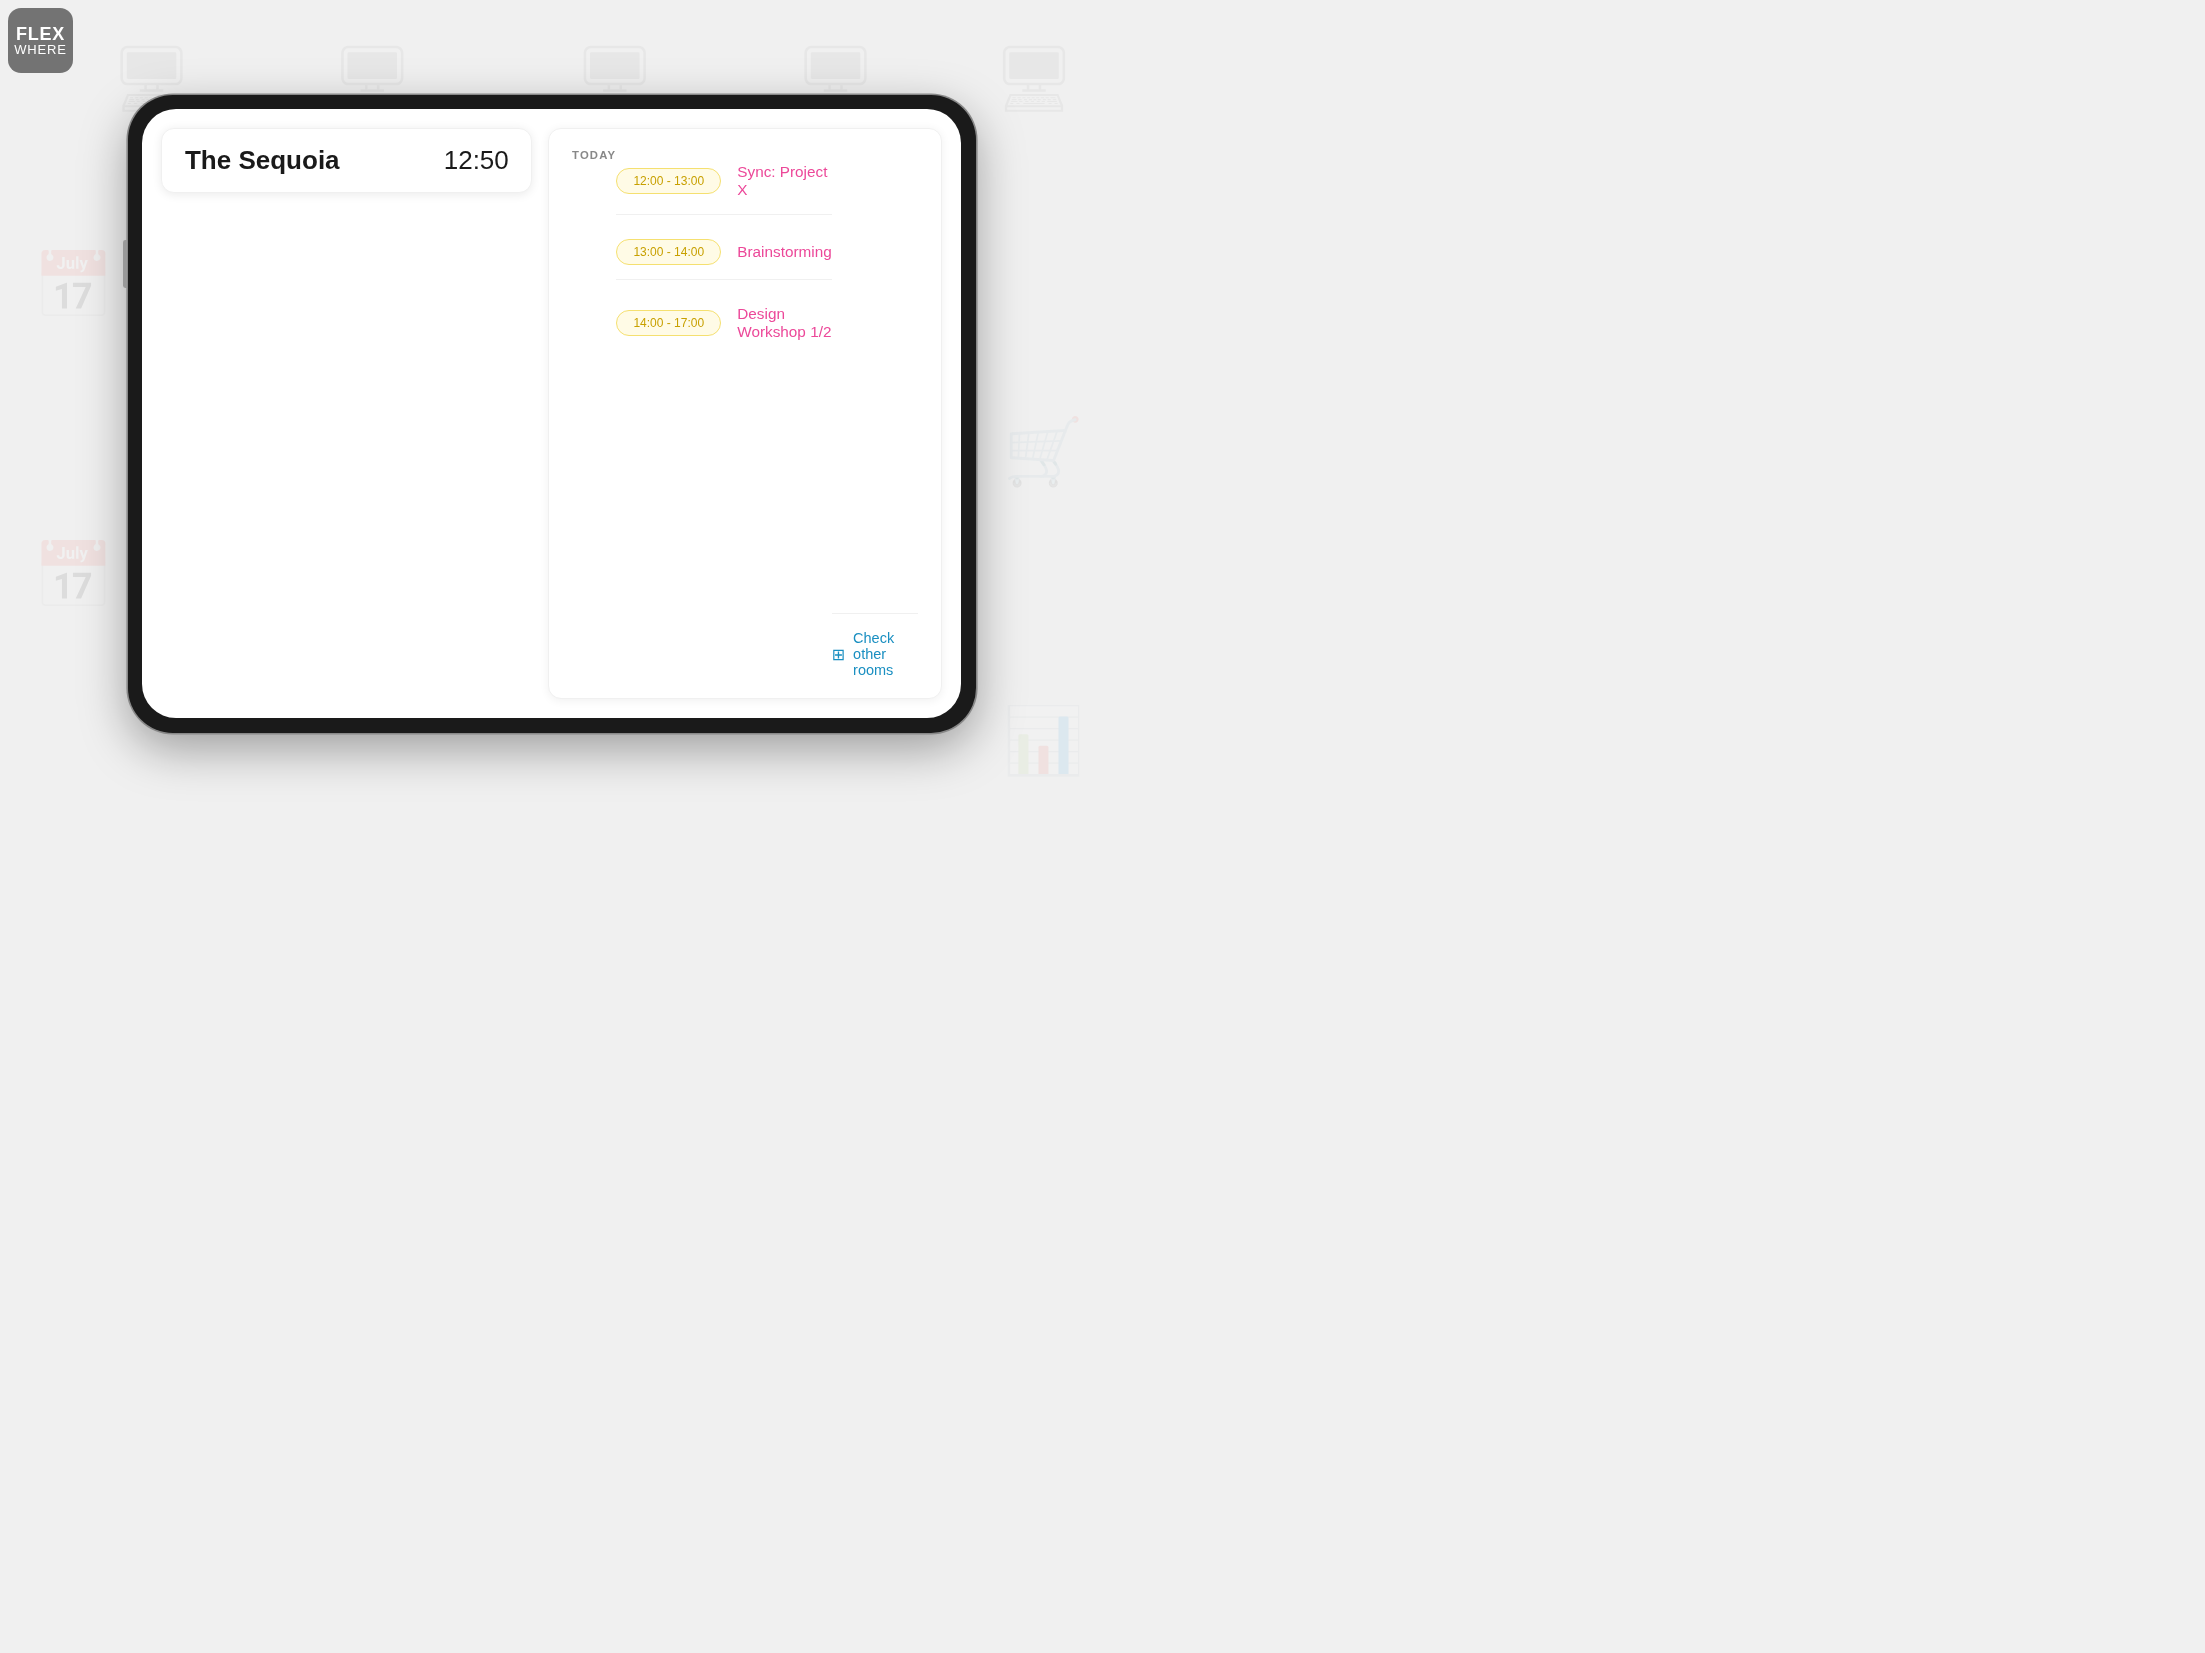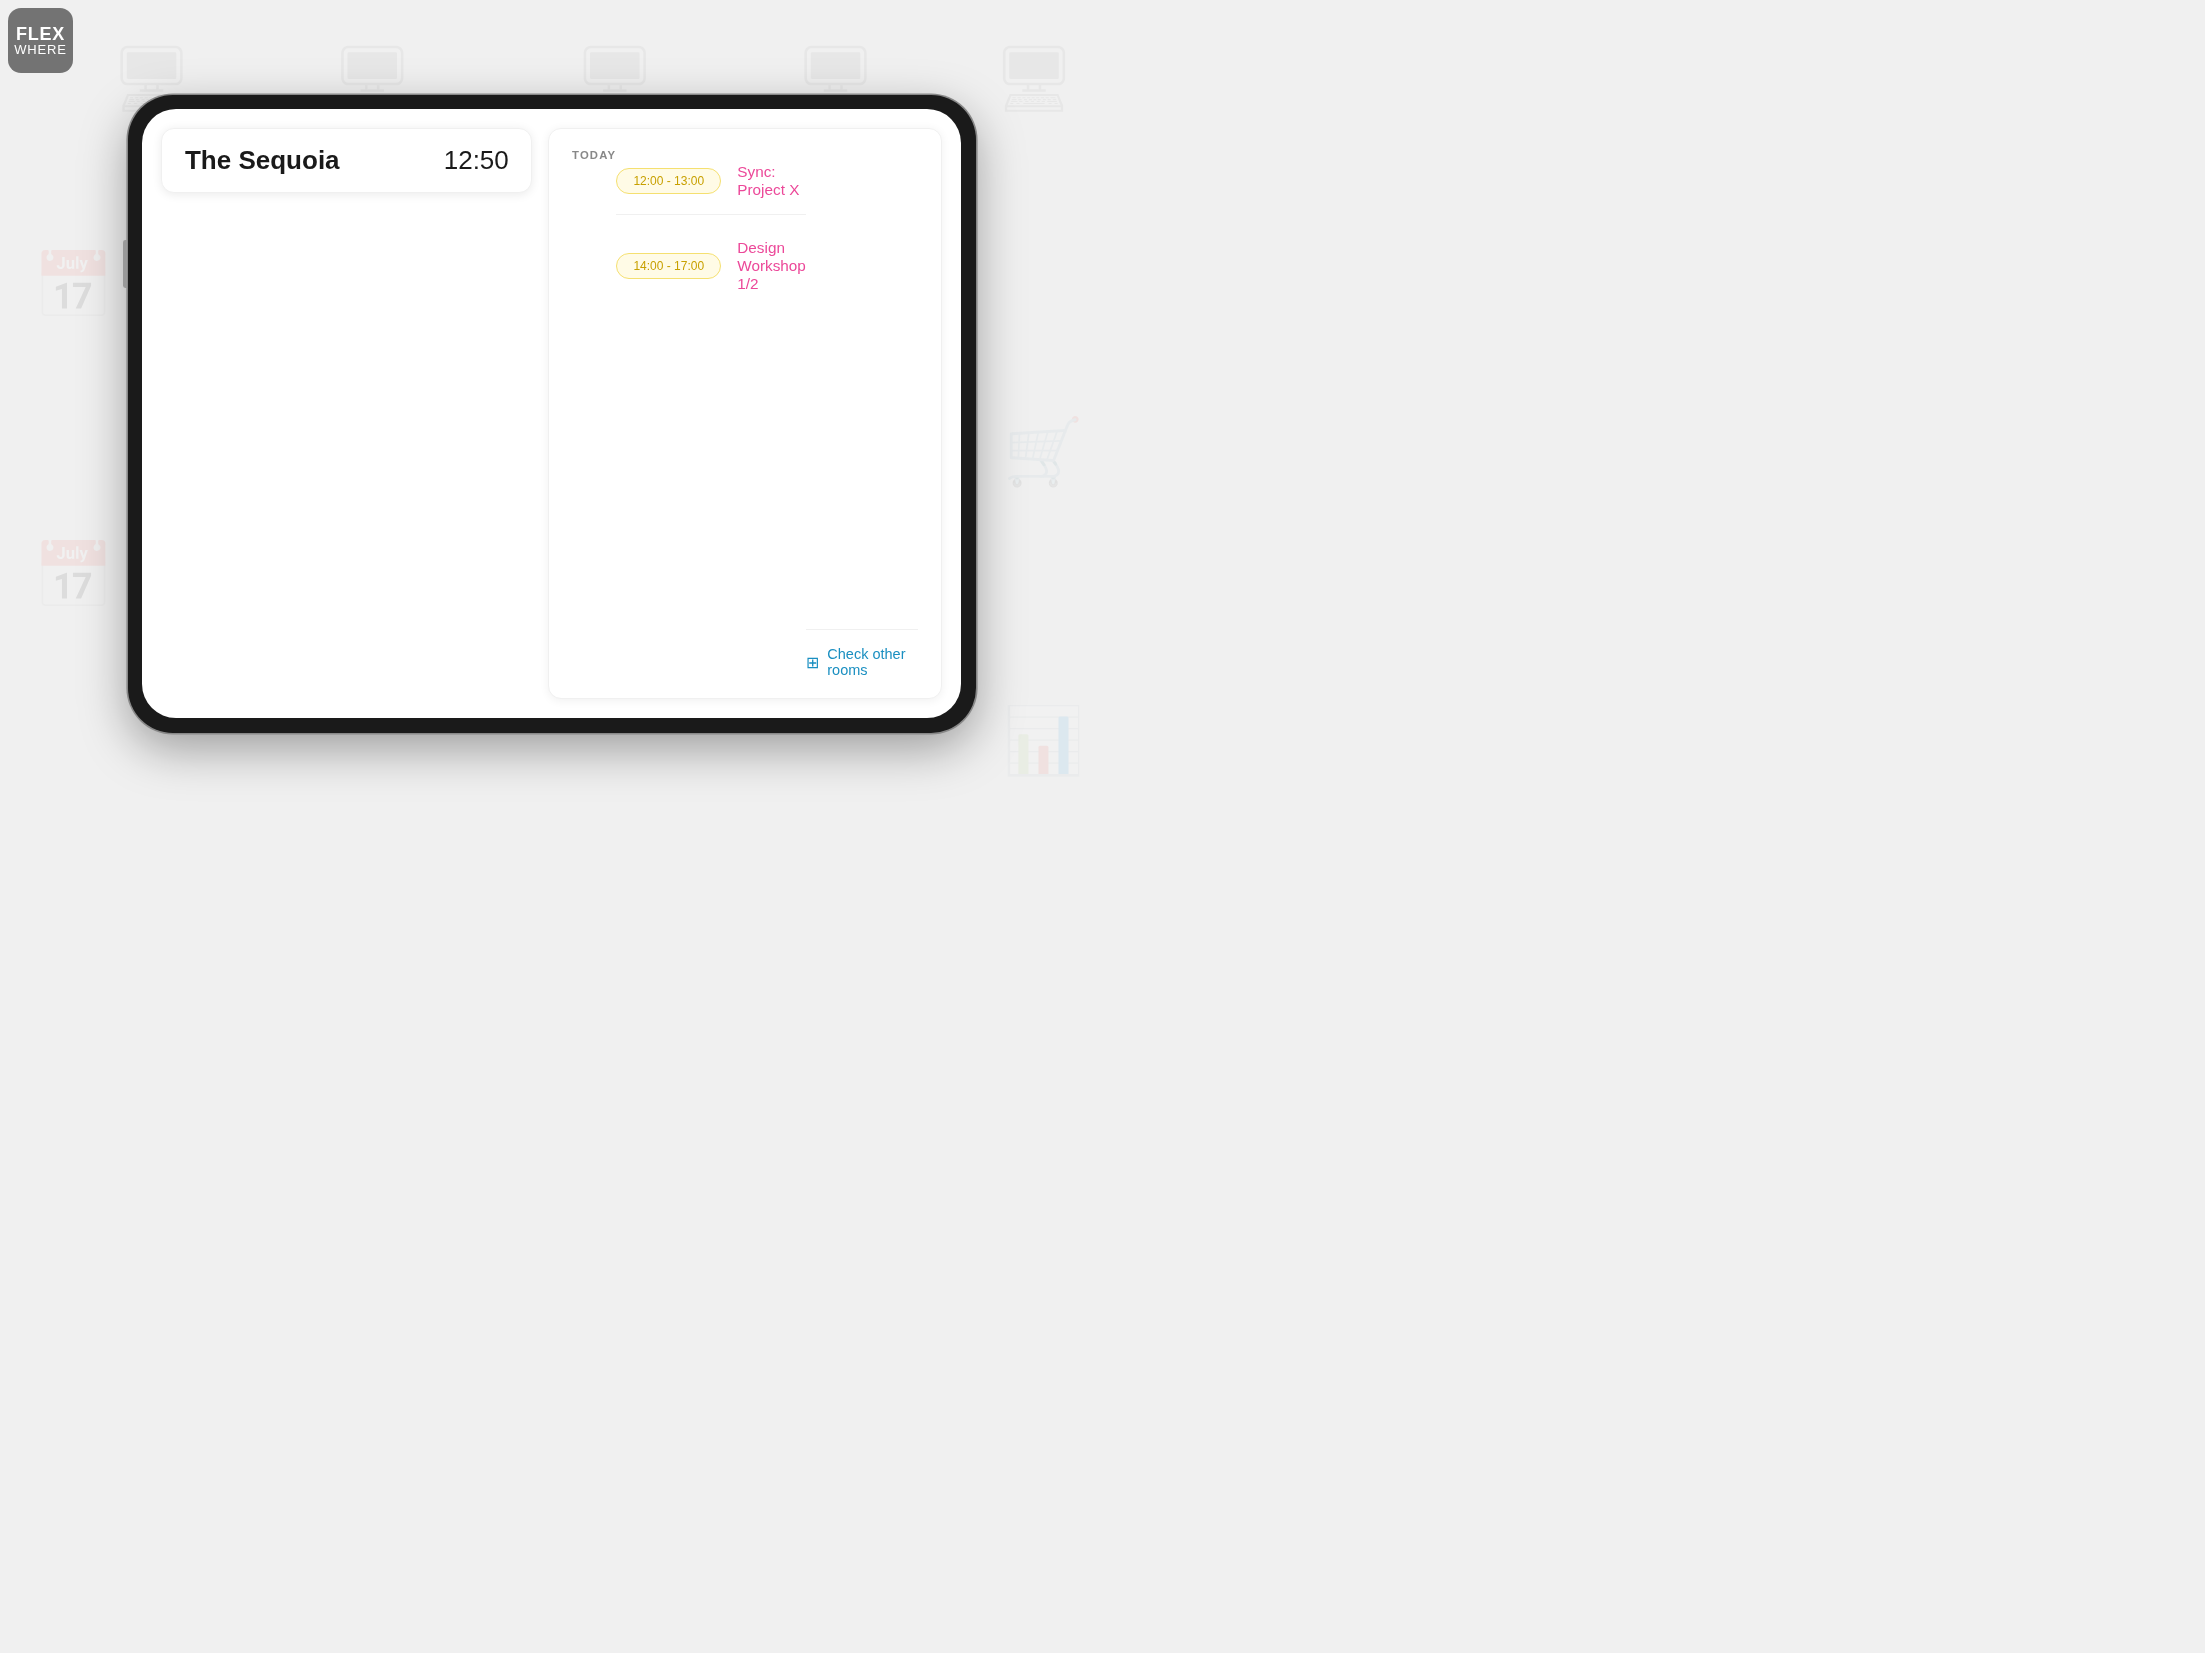--- a/index.html
+++ b/index.html
@@ -306,20 +306,24 @@
       <div class="right-panel">
         <div class="today-label">TODAY</div>
 
         <div class="schedule-list">
 
           <div class="schedule-item">
             <span class="time-badge">12:00 - 13:00</span>
             <span class="event-name">Sync: Project X</span>
           </div>
 
+          <div class="schedule-item">
+            <span class="time-badge">13:00 - 14:00</span>
+            <span class="event-name">Brainstorming</span>
+          </div>
 
           <div class="schedule-item">
             <span class="time-badge">14:00 - 17:00</span>
             <span class="event-name">Design Workshop 1/2</span>
           </div>
 
         </div>
 
         <a class="check-rooms-link">
           <span class="check-rooms-icon">⊞</span>

